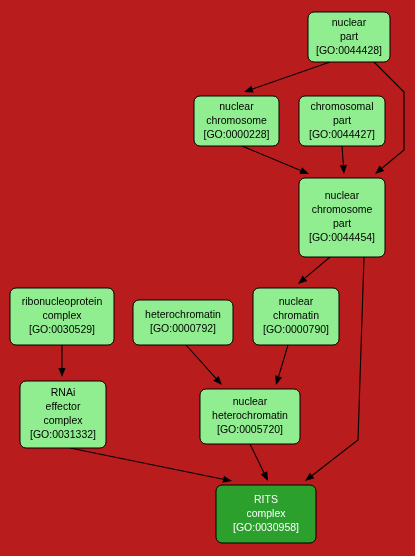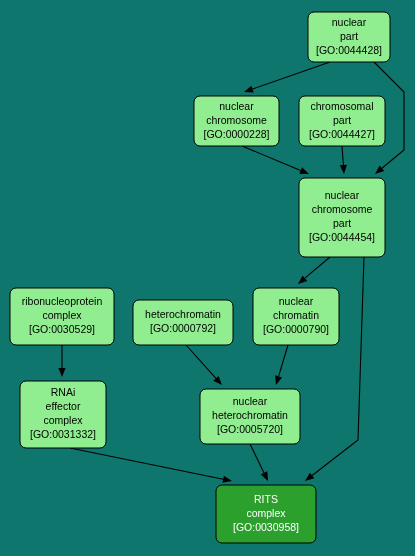--- a/index.html
+++ b/index.html
@@ -4,21 +4,21 @@
 <style>
   html, body {
     margin: 0;
     padding: 0;
     background: #ffffff;
   }
   #graph-root {
     position: relative;
     width: 415px;
     height: 556px;
-    background: #0f766e;
+    background: #b91c1c;
     font-family: "Liberation Sans", sans-serif;
     overflow: hidden;
   }
   svg#go-graph {
     display: block;
     width: 415px;
     height: 556px;
   }
   .node-rect {
     stroke: #000000;

